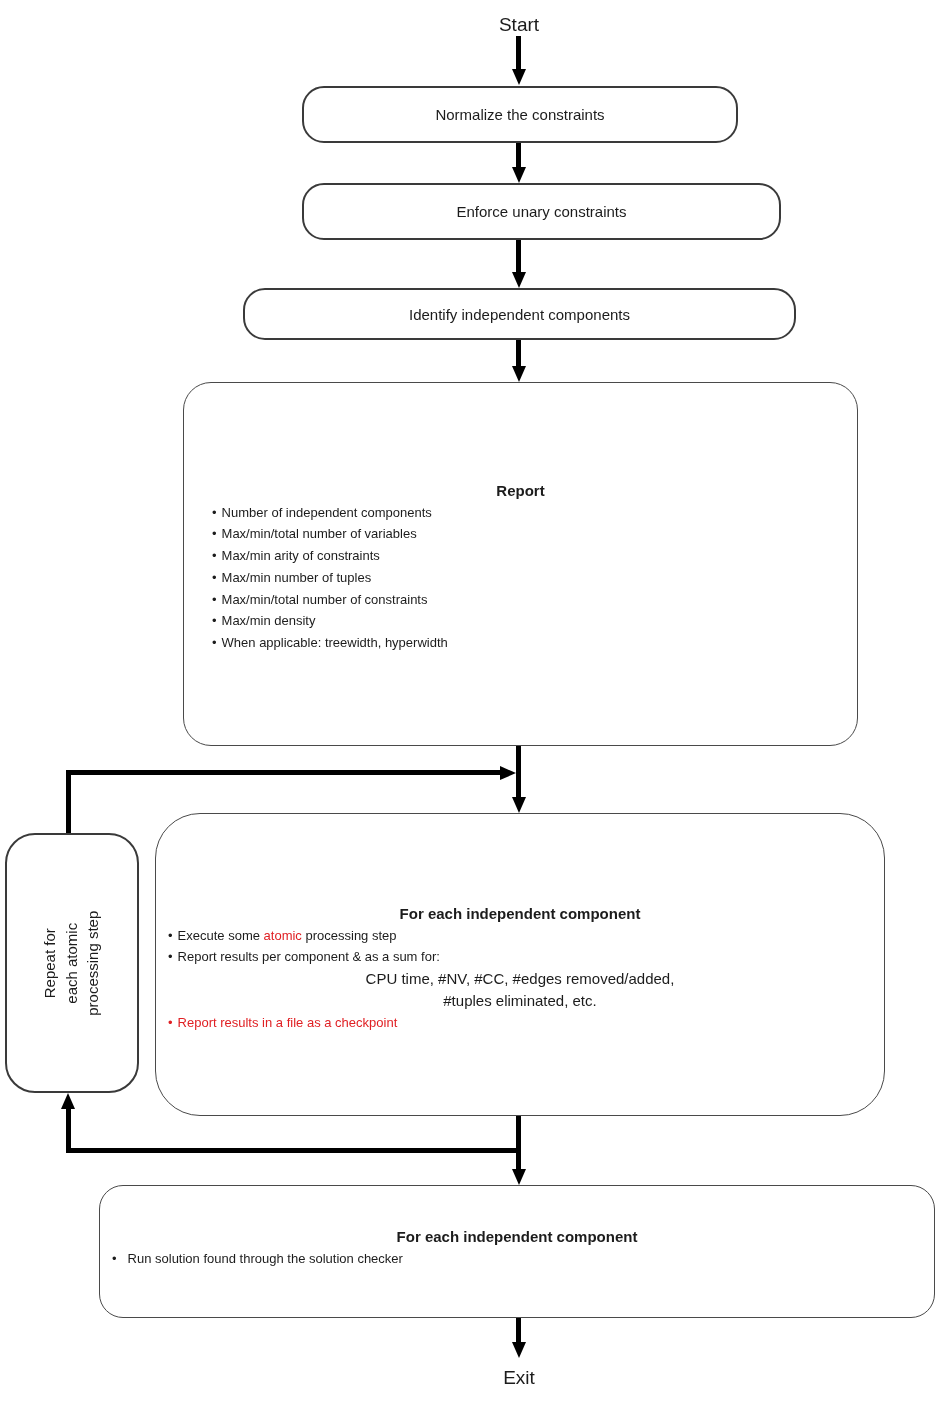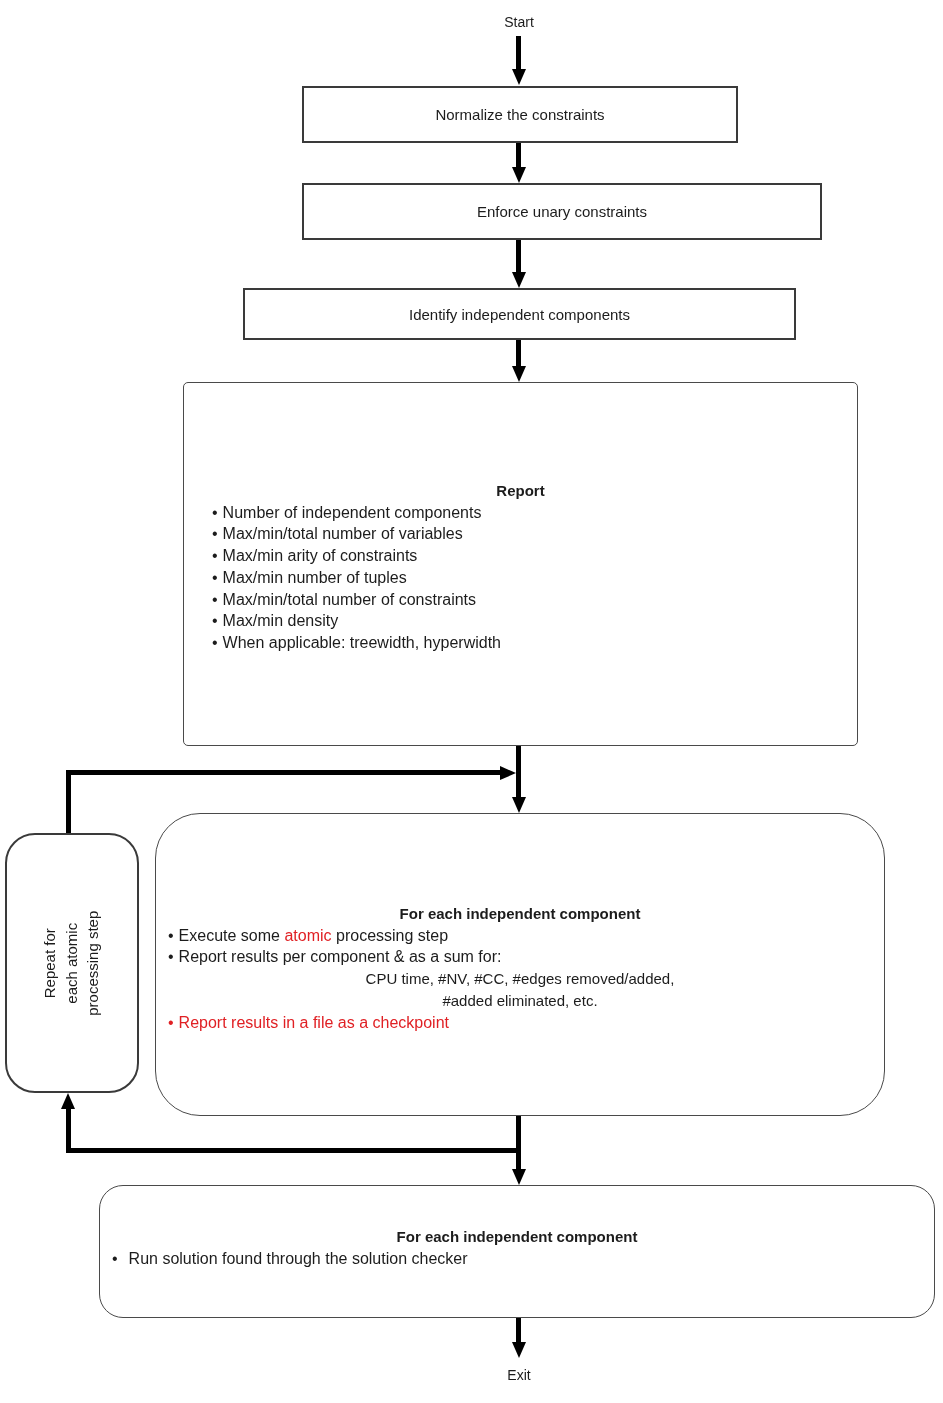--- a/index.html
+++ b/index.html
@@ -1,34 +1,34 @@
 <!DOCTYPE html>
 <html style="--red: #e02024;"><head>
 <meta charset="utf-8">
 <style>
   html,body { margin:0; padding:0; background:#ffffff; }
   .canvas {
     position:relative; width:943px; height:1403px; background:#ffffff;
     font-family:"Liberation Sans", sans-serif; color:#1c1c1c; overflow:hidden;
   }
-  .flow-label { position:absolute; width:140px; text-align:center; font-size:14px; }
+  .flow-label { position:absolute; width:140px; text-align:center; font-size:19px; }
   .node {
     position:absolute; box-sizing:border-box; background:#ffffff;
     display:flex; align-items:center; justify-content:center;
     font-size:15px; text-align:center;
   }
-  .node-small { border:2px solid #3a3a3a; border-radius:0; }
+  .node-small { border:2px solid #3a3a3a; border-radius:22px; }
   .node-large { border:1.5px solid #4a4a4a; display:block; }
   .vline { position:absolute; width:5px; background:#000; }
   .hline { position:absolute; height:5px; background:#000; }
   .ah-down  { position:absolute; width:0; height:0; border-left:7px solid transparent; border-right:7px solid transparent; border-top:16px solid #000; }
   .ah-up    { position:absolute; width:0; height:0; border-left:7px solid transparent; border-right:7px solid transparent; border-bottom:16px solid #000; }
   .ah-right { position:absolute; width:0; height:0; border-top:7px solid transparent; border-bottom:7px solid transparent; border-left:16px solid #000; }
   .box-title { font-weight:700; text-align:center; font-size:15px; line-height:21.7px; }
-  .li { font-size:16px; line-height:21.7px; text-align:left; }
+  .li { font-size:13px; line-height:21.7px; text-align:left; }
   .li::before { content:"•"; margin-right:5px; }
   .li-gap::before { content:"•"; margin-right:11px; }
   .detail { font-size:15px; line-height:21.7px; text-align:center; }
   .red { color: var(--red, #e02024); }
   .ital { }
   .report-content { padding:97px 28px 0 28px; }
   .process-content { padding:89px 12px 0 12px; }
   .checker-content { padding:40px 12px 0 12px; }
   .repeat-node { display:flex; align-items:center; justify-content:center; }
   .repeat-inner { transform:rotate(-90deg); text-align:center; font-size:15px; line-height:21.5px; white-space:nowrap; }
@@ -43,35 +43,35 @@
   <div class="vline" style="left:516px; top:36px; height:34px;"></div>
   <div class="ah-down" style="left:512px; top:69px;"></div>
 
   <div class="node node-small" style="left:302px; top:86px; width:436px; height:57px;">
     <span>Normalize the constraints</span>
   </div>
 
   <div class="vline" style="left:516px; top:143px; height:25px;"></div>
   <div class="ah-down" style="left:512px; top:167px;"></div>
 
-  <div class="node node-small" style="left:302px; top:183px; width:520px; height:57px;">
+  <div class="node node-small" style="left:302px; top:183px; width:479px; height:57px;">
     <span>Enforce unary constraints</span>
   </div>
 
   <div class="vline" style="left:516px; top:240px; height:33px;"></div>
   <div class="ah-down" style="left:512px; top:272px;"></div>
 
   <div class="node node-small" style="left:243px; top:288px; width:553px; height:52px;">
     <span>Identify independent components</span>
   </div>
 
   <div class="vline" style="left:516px; top:340px; height:27px;"></div>
   <div class="ah-down" style="left:512px; top:366px;"></div>
 
-  <div class="node node-large" style="left:183px; top:382px; width:675px; height:364px; border-radius:5px;">
+  <div class="node node-large" style="left:183px; top:382px; width:675px; height:364px; border-radius:28px;">
     <div class="report-content">
       <div class="box-title">Report</div>
       <div class="li">Number of independent components</div>
       <div class="li">Max/min/total number of variables</div>
       <div class="li">Max/min arity of constraints</div>
       <div class="li">Max/min number of tuples</div>
       <div class="li">Max/min/total number of constraints</div>
       <div class="li">Max/min density</div>
       <div class="li">When applicable: treewidth, hyperwidth</div>
     </div>
@@ -91,21 +91,21 @@
       <div>processing step</div>
     </div>
   </div>
 
   <div class="node node-large" style="left:155px; top:813px; width:730px; height:303px; border-radius:45px;">
     <div class="process-content">
       <div class="box-title">For each independent component</div>
       <div class="li"><span>Execute some </span><span class="red">atomic</span><span> processing step</span></div>
       <div class="li">Report results per component &amp; as a sum for:</div>
       <div class="detail">CPU time, #NV, #CC, #edges removed/added,</div>
-      <div class="detail">#added eliminated, etc.</div>
+      <div class="detail">#tuples eliminated, etc.</div>
       <div class="li red"><span>Report results in a file </span><span class="ital">as a checkpoint</span></div>
     </div>
   </div>
 
   <div class="vline" style="left:516px; top:1116px; height:54px;"></div>
   <div class="ah-down" style="left:512px; top:1169px;"></div>
   <div class="hline" style="left:66px; top:1148px; width:455px;"></div>
   <div class="vline" style="left:66px; top:1107px; height:46px;"></div>
   <div class="ah-up" style="left:61px; top:1093px;"></div>
 

